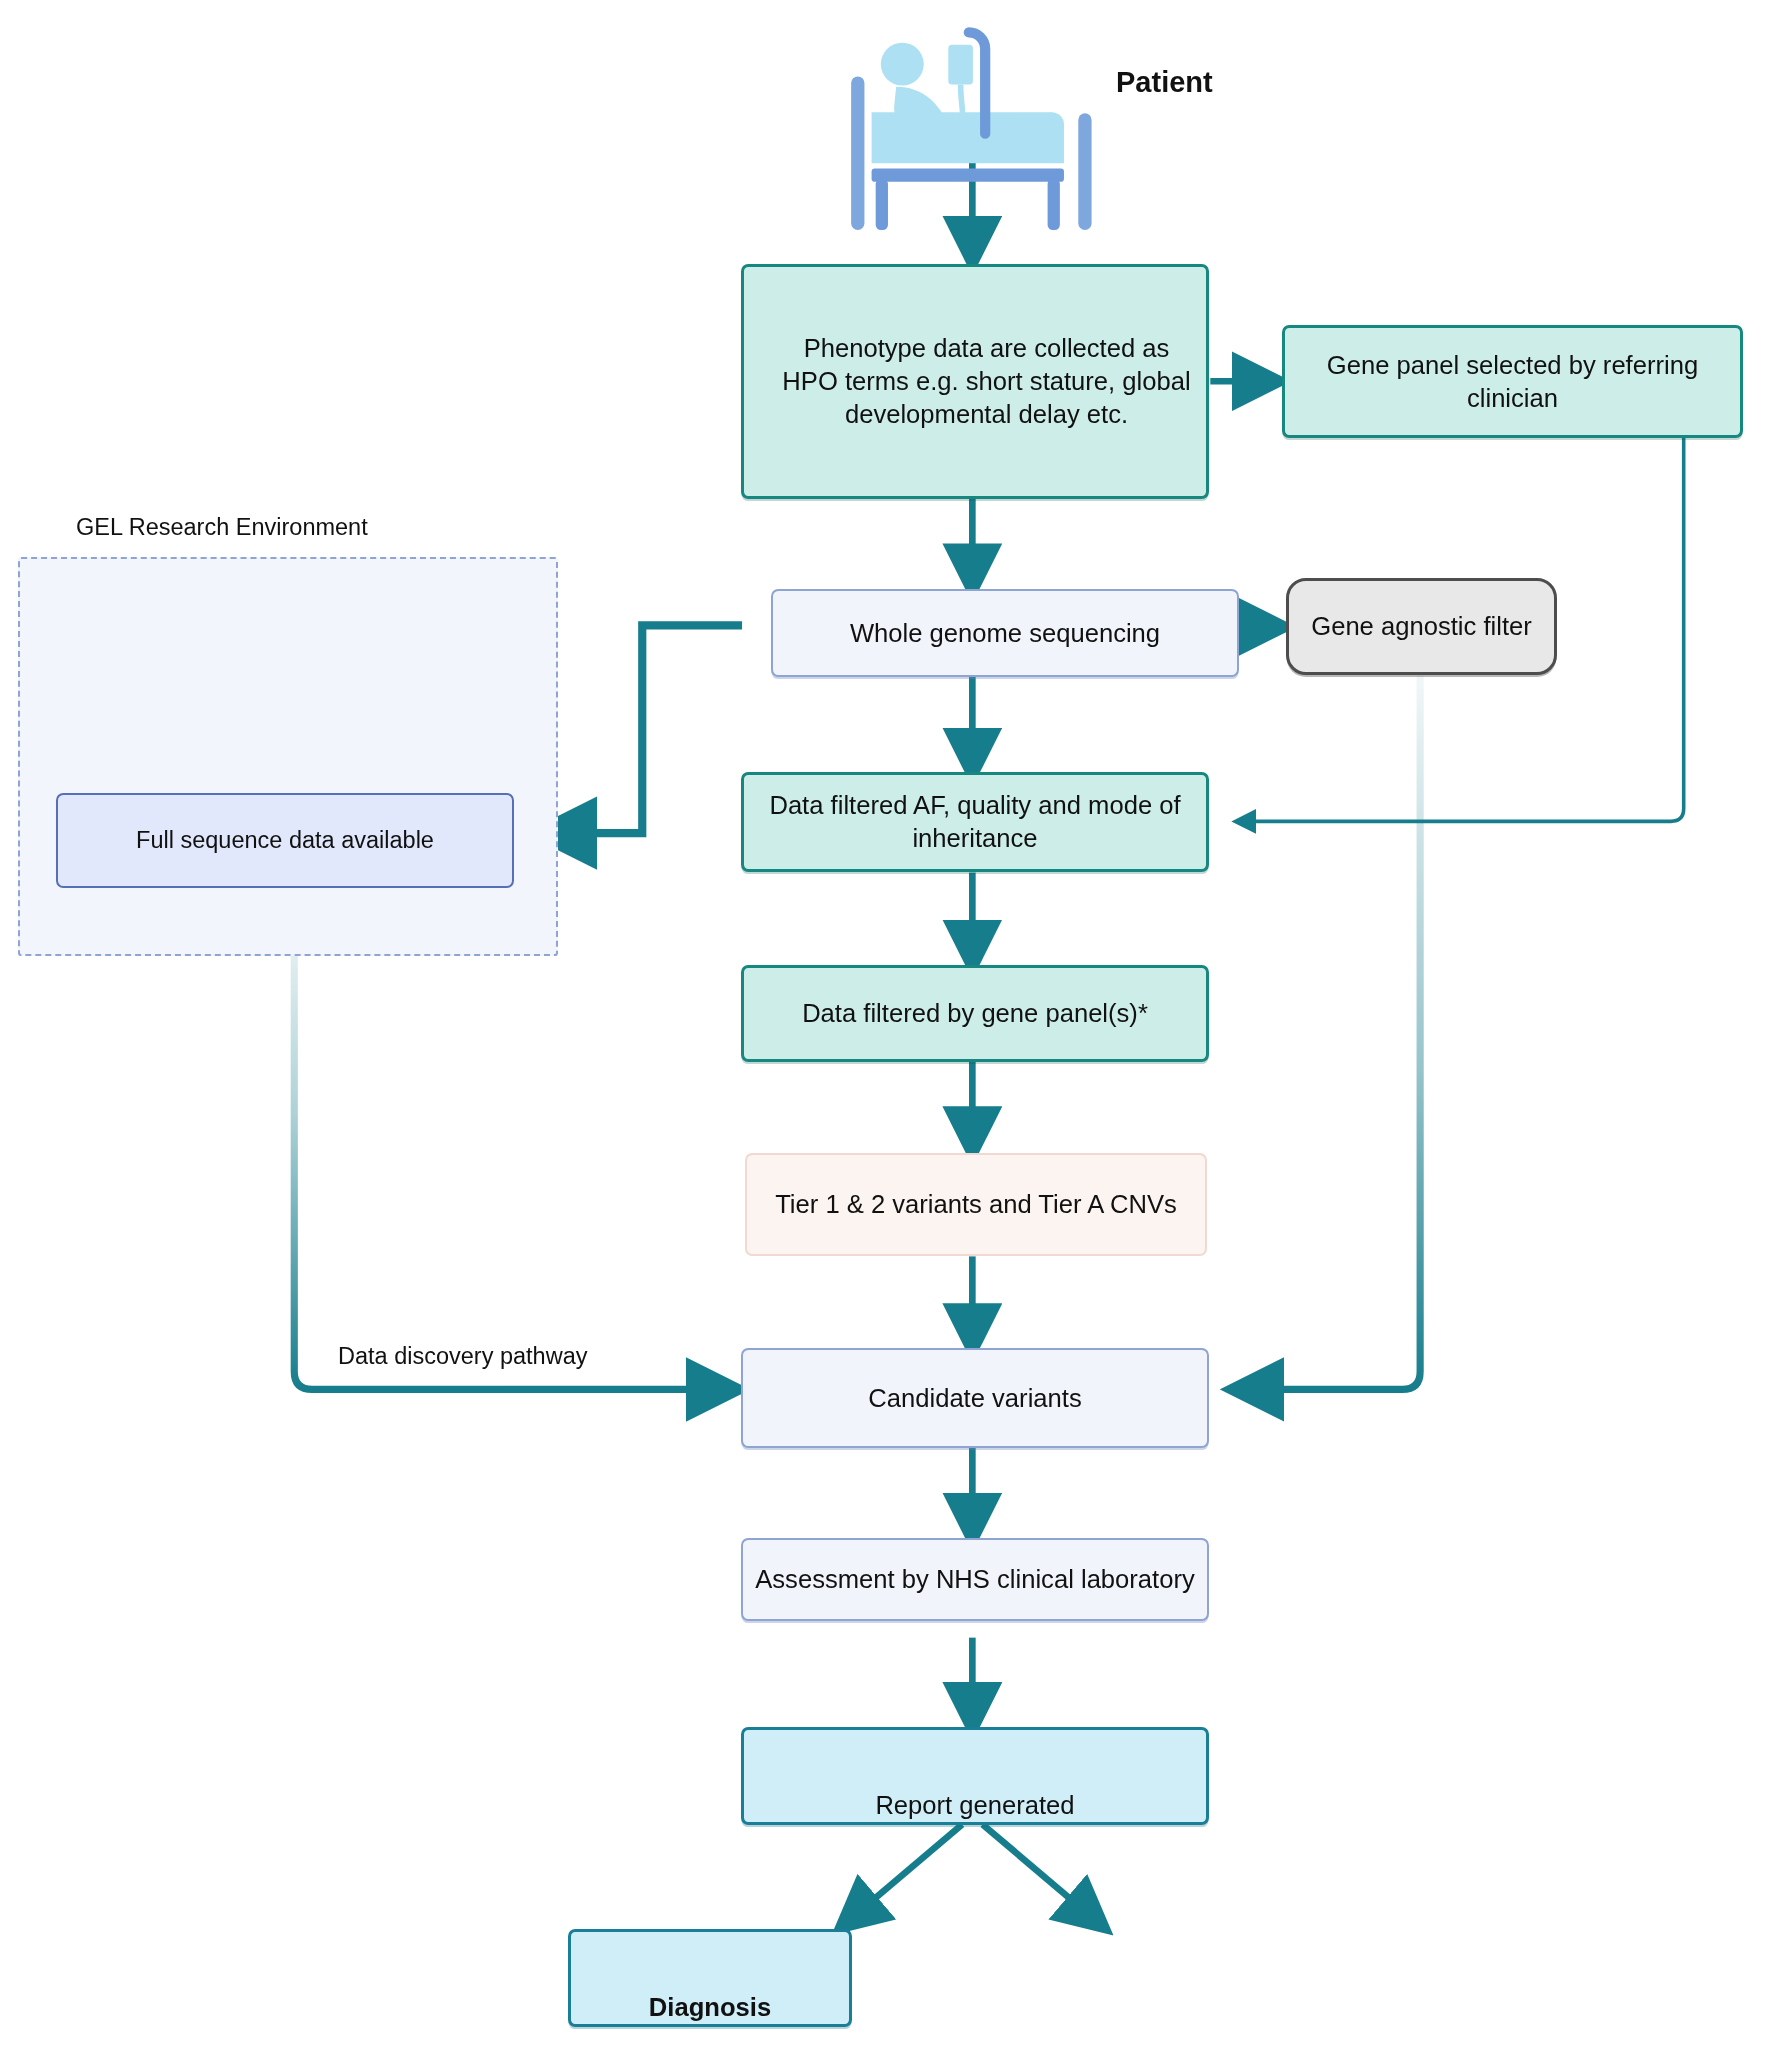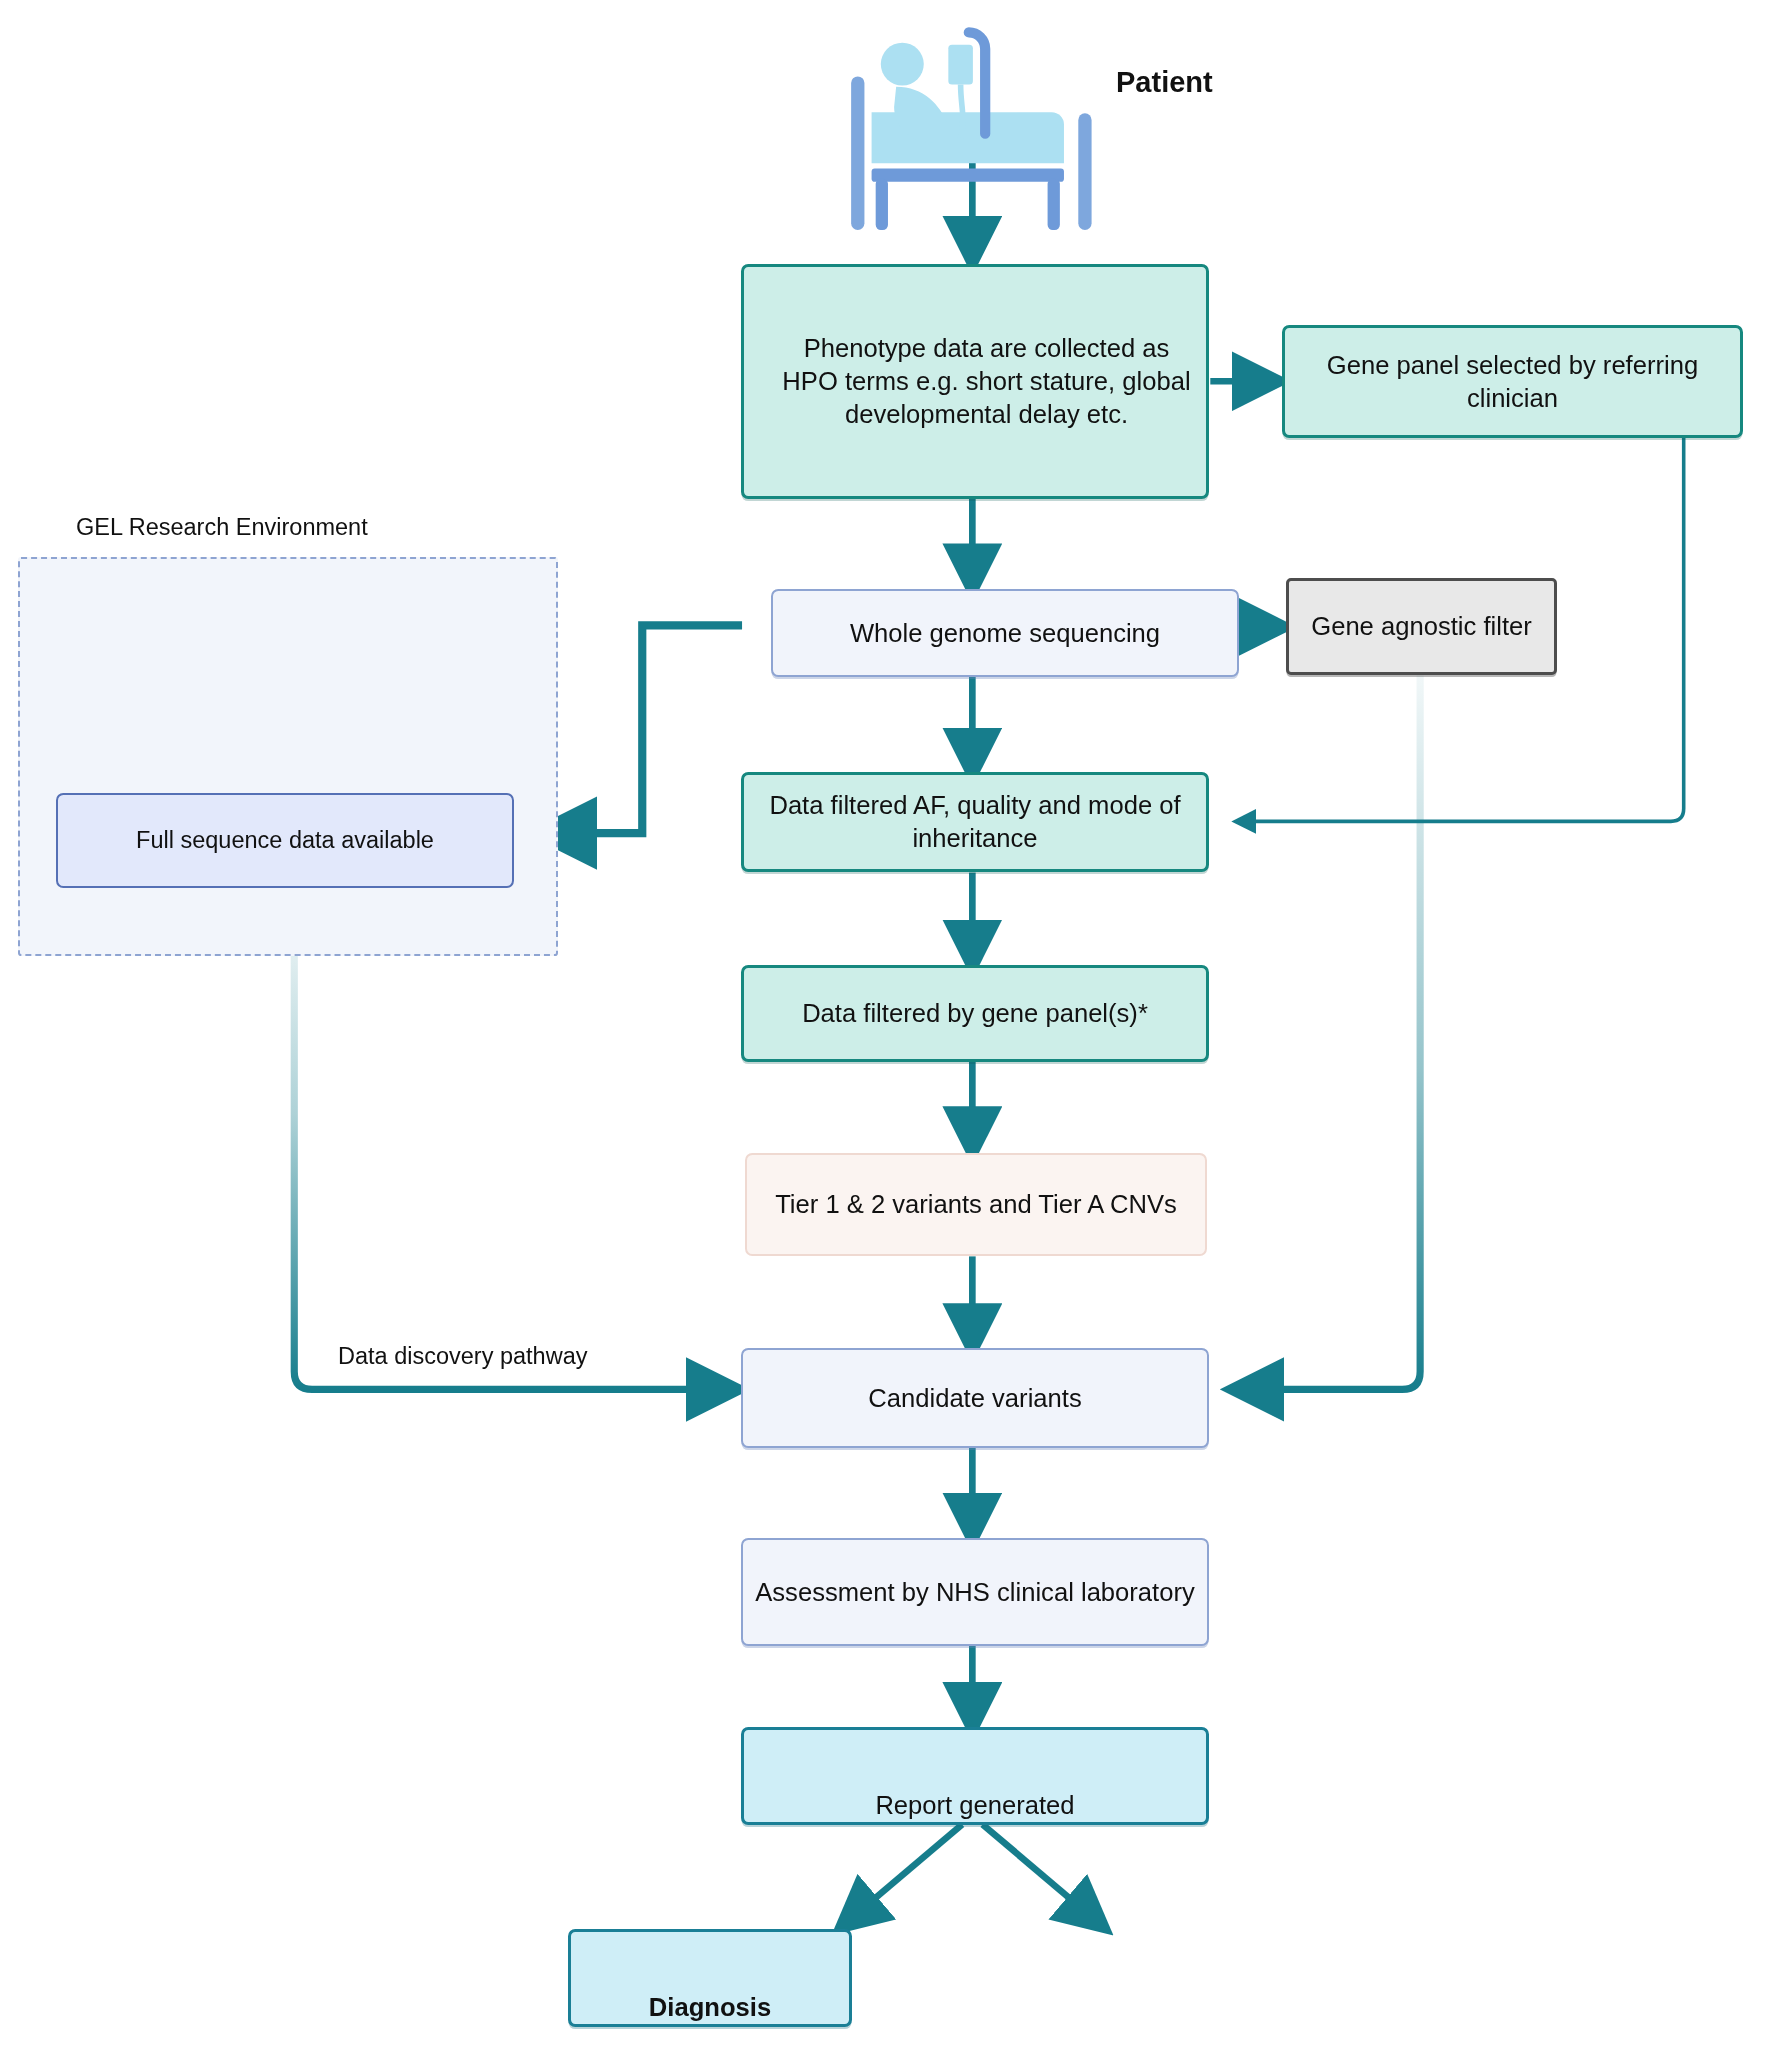--- a/index.html
+++ b/index.html
@@ -136,41 +136,41 @@
   </div>
 
   <div class="node mint" style="left:1282px;top:325px;width:461px;height:113px;font-size:25.6px;">
     <span>Gene panel selected by referring clinician</span>
   </div>
 
   <div class="node lav" style="left:741px;top:589px;width:468px;height:88px;font-size:25.6px;margin-left:30px;">
     <span>Whole genome sequencing</span>
   </div>
 
-  <div class="node grey" style="left:1286px;top:578px;width:271px;height:97px;font-size:25.6px;border-radius:5px;">
+  <div class="node grey" style="left:1286px;top:578px;width:271px;height:97px;font-size:25.6px;border-radius:20px;">
     <span>Gene agnostic filter</span>
   </div>
 
   <div class="node mint" style="left:741px;top:772px;width:468px;height:100px;font-size:25.6px;">
     <span>Data filtered AF, quality and mode of inheritance</span>
   </div>
 
   <div class="node mint" style="left:741px;top:965px;width:468px;height:97px;font-size:25.6px;">
     <span>Data filtered by gene panel(s)*</span>
   </div>
 
   <div class="node pink" style="left:745px;top:1153px;width:462px;height:103px;font-size:25.6px;">
     <span>Tier 1 &amp; 2 variants and Tier A CNVs</span>
   </div>
 
   <div class="node lav" style="left:741px;top:1348px;width:468px;height:100px;font-size:25.6px;">
     <span>Candidate variants</span>
   </div>
 
-  <div class="node lav" style="left:741px;top:1538px;width:468px;height:108px;font-size:25.6px;">
+  <div class="node lav" style="left:741px;top:1538px;width:468px;height:83px;font-size:25.6px;">
     <span>Assessment by NHS clinical laboratory</span>
   </div>
 
   <div class="node cyan" style="left:741px;top:1727px;width:468px;height:98px;font-size:25.6px;">
     <span>Report generated</span>
   </div>
 
   <div class="node cyan bold" style="left:568px;top:1929px;width:284px;height:98px;font-size:25.6px;">
     <span>Diagnosis</span>
   </div>

